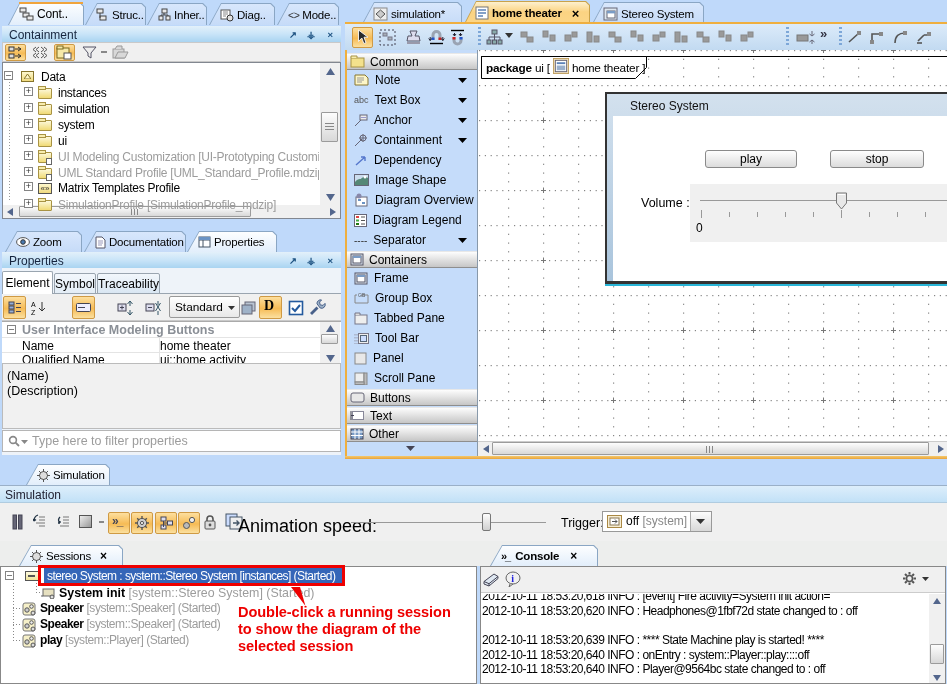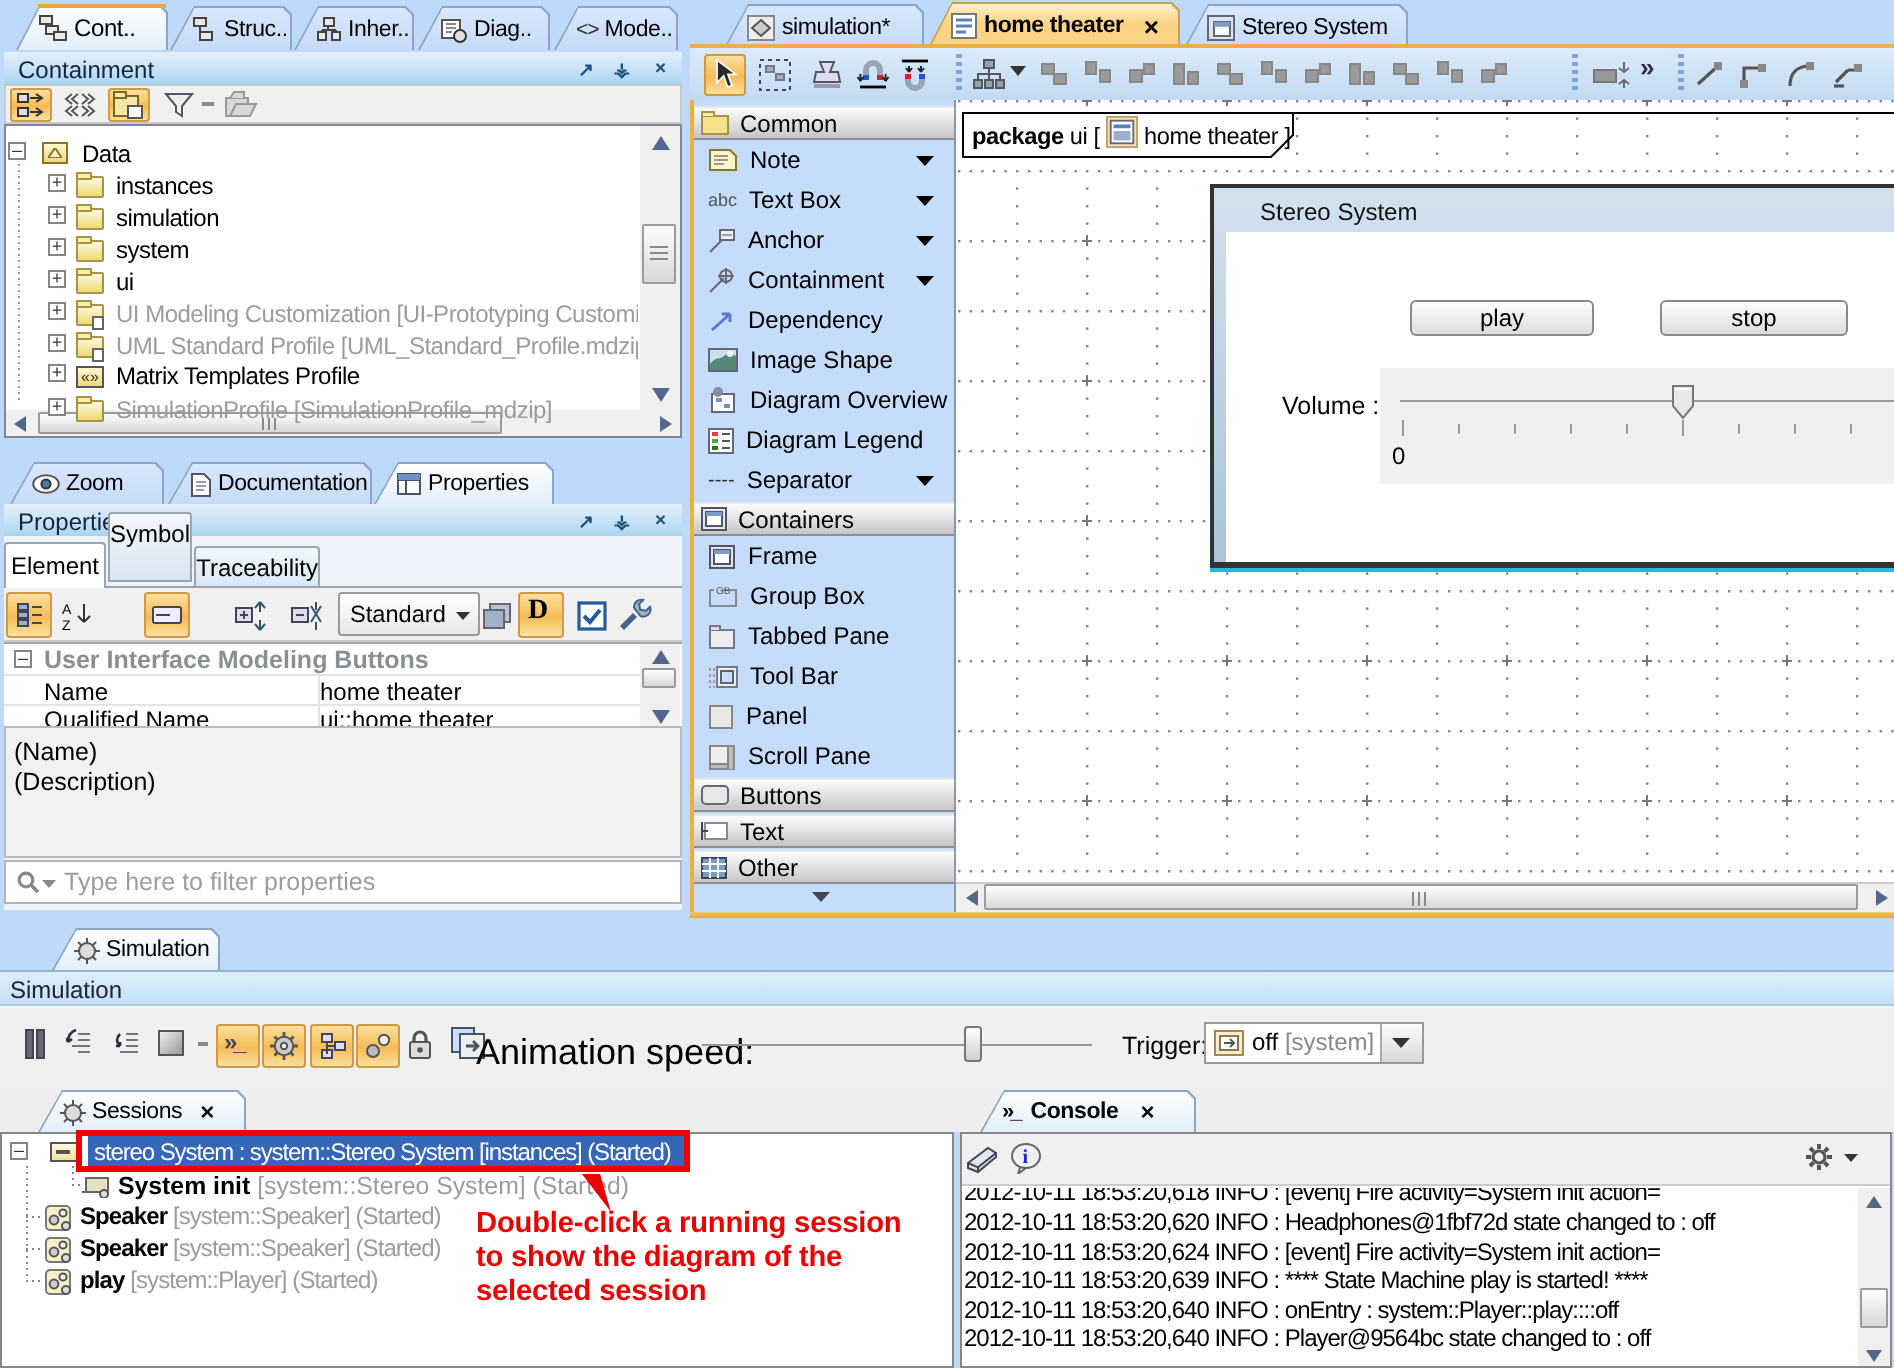--- a/index.html
+++ b/index.html
@@ -195,21 +195,21 @@
 
 <div class="tbar" style="left:2px;top:252px;width:339px;height:16px">
       <span class="t">Properties</span>
 <span class="wbtn" style="right:44px">↗</span>
       <span class="wbtn" style="right:26px">⚶</span>
       <span class="wbtn" style="right:8px">×</span>
     </div>
 <div class="ab" style="left:2px;top:268px;width:339px;height:187px;background:#eef3f9"></div>
 
 <div class="ab" style="left:2px;top:271px;width:51px;height:23px;background:#fff;border:1px solid #9aa5b0;border-bottom:none;border-radius:2px 2px 0 0;text-align:center;line-height:22px;z-index:2">Element</div>
-<div class="ab" style="left:54px;top:256px;width:42px;height:35px;background:linear-gradient(#f2f7fc,#d9e6f2);border:1px solid #9aa5b0;border-radius:2px 2px 0 0;text-align:right;line-height:20px">Symbol</div>
+<div class="ab" style="left:54px;top:273px;width:42px;height:35px;background:linear-gradient(#f2f7fc,#d9e6f2);border:1px solid #9aa5b0;border-radius:2px 2px 0 0;text-align:right;line-height:20px">Symbol</div>
 <div class="ab" style="left:97px;top:273px;width:63px;height:21px;background:linear-gradient(#f2f7fc,#d9e6f2);border:1px solid #9aa5b0;border-radius:2px 2px 0 0;text-align:right;line-height:20px">Traceability</div>
 <div class="ab" style="left:2px;top:293px;width:339px;height:1px;background:#9aa5b0"></div>
 
 <div class="tool" style="left:2px;top:294px;width:339px;height:27px;border-bottom:1px solid #c9c9c9"></div>
 <div class="ob" style="left:3px;top:296px;width:23px;height:23px"></div>
 <svg class="ab" style="left:8px;top:301px" width="14" height="13" viewBox="0 0 14 13">
       <g fill="#97b0d8" stroke="#445">
         <rect x="1" y="1" width="5" height="3"></rect>
         <rect x="1" y="5" width="5" height="3"></rect>
         <rect x="1" y="9" width="5" height="3"></rect>
@@ -255,21 +255,21 @@
     </svg>
 
 <div class="ab" style="left:2px;top:321px;width:339px;height:43px;background:#fff;border-top:1px solid #aaa"></div>
 <div class="ab" style="left:7px;top:325px;width:9px;height:9px;border:1px solid #848484;background:#fff;font-size:9px;line-height:7px;text-align:center;color:#333">–</div>
 <div class="ab" style="left:22px;top:323px;font-weight:bold;color:#8a8f96;font-size:12.5px">User Interface Modeling Buttons</div>
 <div class="ab" style="left:2px;top:337px;width:318px;height:15px;border-top:1px solid #e4e4e4"></div>
 <div class="ab" style="left:22px;top:339px">Name</div>
 <div class="ab" style="left:160px;top:339px">home theater</div>
 <div class="ab" style="left:2px;top:352px;width:318px;height:12px;border-top:1px solid #e4e4e4"></div>
 <div class="ab" style="left:22px;top:353px">Qualified Name</div>
-<div class="ab" style="left:160px;top:353px">ui::home theater</div>
+<div class="ab" style="left:160px;top:353px">ui::home activity</div>
 <div class="ab" style="left:159px;top:337px;width:1px;height:27px;background:#e4e4e4"></div>
 
 <div class="sb" style="left:320px;top:322px;width:20px;height:42px"></div>
 <svg class="ab" style="left:326px;top:325px" width="9" height="7">
       <path d="M4.5 0 9 7H0z" fill="#53668c"></path>
     </svg>
 <svg class="ab" style="left:326px;top:355px" width="9" height="7">
       <path d="M4.5 7 9 0H0z" fill="#53668c"></path>
     </svg>
 <div class="sbth" style="left:321px;top:334px;width:17px;height:10px"></div>
@@ -793,21 +793,20 @@
         <path d="M7.5 1v2.5M7.5 11.5V14M1 7.5h2.5M11.5 7.5H14M3 3l1.8 1.8M12 3l-1.8 1.8M3 12l1.8-1.8M12 12l-1.8-1.8"></path>
       </g>
     </svg>
 <svg class="ab" style="left:922px;top:577px" width="7" height="4">
       <path d="M0 0h7L3.5 4z" fill="#333"></path>
     </svg>
 <div id="console">
       <div class="ab" style="left:481px;top:594px;width:448px;height:89px;overflow:hidden">
         <div style="position:absolute;left:1px;top:-5px;font-size:12px;letter-spacing:-0.5px;white-space:nowrap">2012-10-11 18:53:20,618 INFO : [event] Fire activity=System init action=</div>
         <div style="position:absolute;left:1px;top:10px;font-size:12px;letter-spacing:-0.5px;white-space:nowrap">2012-10-11 18:53:20,620 INFO : Headphones@1fbf72d state changed to : off</div>
-        <div style="position:absolute;left:1px;top:24.6px;font-size:12px;letter-spacing:-0.5px;white-space:nowrap">2012-10-11 18:53:20,624 INFO : [event] Fire activity=System init action=</div>
         <div style="position:absolute;left:1px;top:39.2px;font-size:12px;letter-spacing:-0.5px;white-space:nowrap">2012-10-11 18:53:20,639 INFO : **** State Machine play is started! ****</div>
         <div style="position:absolute;left:1px;top:53.8px;font-size:12px;letter-spacing:-0.5px;white-space:nowrap">2012-10-11 18:53:20,640 INFO : onEntry : system::Player::play::::off</div>
         <div style="position:absolute;left:1px;top:68.4px;font-size:12px;letter-spacing:-0.5px;white-space:nowrap">2012-10-11 18:53:20,640 INFO : Player@9564bc state changed to : off</div>
       </div>
     </div>
 
 <div class="sb" style="left:929px;top:594px;width:16px;height:89px"></div>
 <svg class="ab" style="left:933px;top:598px" width="8" height="6">
       <path d="M4 0 8 6H0z" fill="#53668c"></path>
     </svg>

